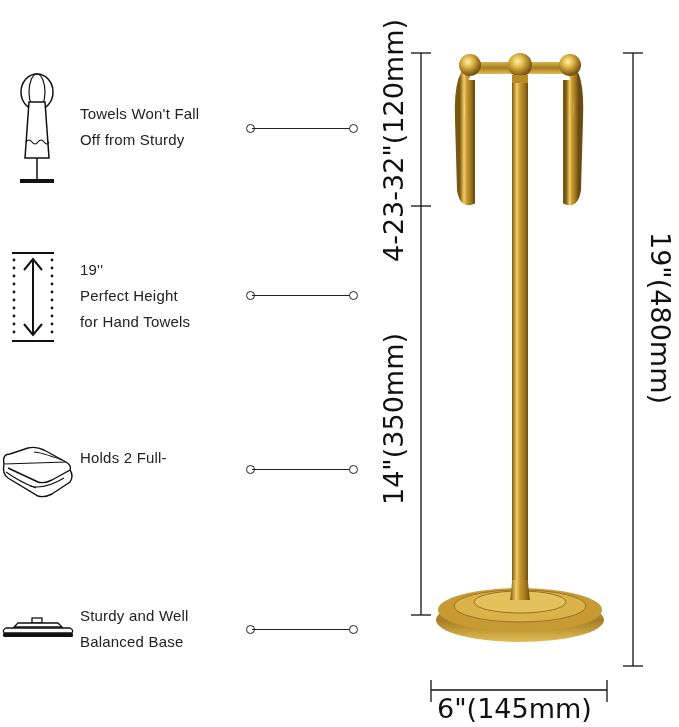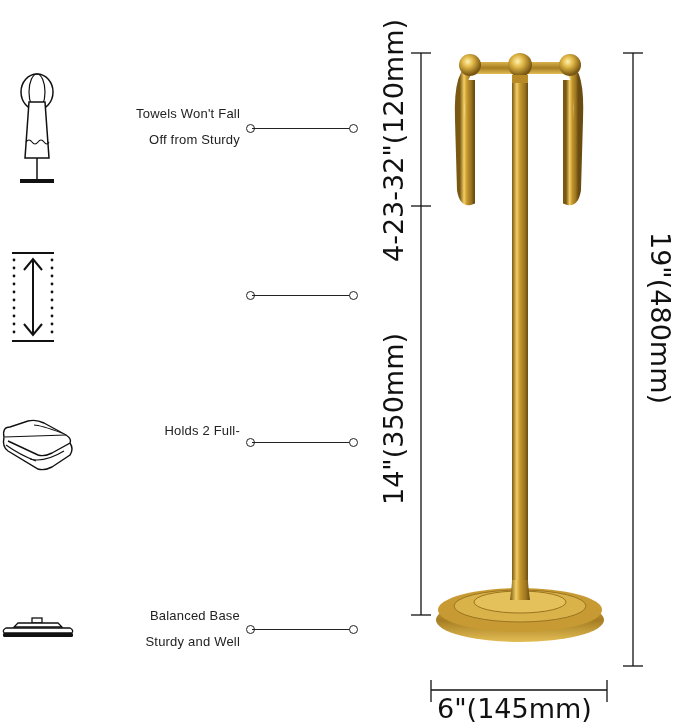--- a/index.html
+++ b/index.html
@@ -1,18 +1,18 @@
 <!DOCTYPE html>
 <html><head>
 <meta charset="utf-8">
 <style>
   html, body { margin:0; padding:0; background:#fff; }
   body { width:679px; height:727px; position:relative; overflow:hidden; font-family:"Liberation Sans", sans-serif; color:#222; }
   .abs { position:absolute; }
-  .feature-text { position:absolute; font-size:13px; line-height:26px; text-align:right; color:#222; letter-spacing:0.2px; }
+  .feature-text { position:absolute; font-size:15px; line-height:26px; text-align:left; color:#222; letter-spacing:0.2px; }
   .connector { position:absolute; height:10px; }
   .connector .line { position:absolute; top:4px; left:6px; right:6px; height:1.4px; background:#222; }
   .connector .dot { position:absolute; top:0; width:7px; height:7px; border:1.4px solid #222; border-radius:50%; background:#fff; }
   .connector .dot.l { left:0; }
   .connector .dot.r { right:0; }
   .dim-text { position:absolute; font-size:27px; color:#111; white-space:nowrap; font-family:"DejaVu Sans", sans-serif; }
   .rot-ccw { transform-origin:0 0; transform:rotate(-90deg); }
   .rot-cw { transform-origin:0 0; transform:rotate(90deg); }
 </style>
 </head>
@@ -61,28 +61,33 @@
         <circle cx="42" cy="49" r="1.4"></circle>
         <circle cx="42" cy="57" r="1.4"></circle>
         <circle cx="42" cy="65" r="1.4"></circle>
         <circle cx="42" cy="73" r="1.4"></circle>
         <circle cx="42" cy="81" r="1.4"></circle>
     </g>
     <line x1="23" y1="8" x2="23" y2="84" stroke="#111" stroke-width="2"></line>
     <polyline points="14,19 23,8 32,19" fill="none" stroke="#111" stroke-width="2"></polyline>
     <polyline points="14,73 23,84 32,73" fill="none" stroke="#111" stroke-width="2"></polyline>
   </svg>
+  <div class="feature-text" style="left:80px;top:12px;width:160px;">
+    <div>19''</div>
+    <div>Perfect Height</div>
+    <div>for Hand Towels</div>
+  </div>
   <div class="connector" style="left:246px;top:46px;width:112px;">
     <div class="dot l"></div>
       <div class="line"></div>
       <div class="dot r"></div>
   </div>
 </div>
 
-<div class="abs" style="left:0;top:405px;width:370px;height:75px;">
+<div class="abs" style="left:0;top:432px;width:370px;height:75px;">
   <svg class="abs" style="left:0;top:10px;" width="76" height="58" viewBox="0 0 76 58">
     <path d="M4 22 Q2 32 8 36 L38 54 Q44 56 52 52 L70 40 Q74 34 70 28" fill="#fff" stroke="#111" stroke-width="1.4"></path>
     <path d="M4 22 Q2 12 10 12 L28 6 Q36 4 44 8 L66 20 Q72 24 70 28 L52 38 Q44 42 38 40 L8 26" fill="#fff" stroke="#111" stroke-width="1.4"></path>
     <line x1="4" y1="22" x2="66" y2="20" stroke="#111" stroke-width="1.2"></line>
     <path d="M34 10 Q40 10 62 18" fill="none" stroke="#111" stroke-width="1.1"></path>
     <path d="M30 44 Q44 48 64 36" fill="none" stroke="#111" stroke-width="1.1"></path>
     <path d="M6 30 Q20 40 36 46" fill="none" stroke="#111" stroke-width="1.1"></path>
   </svg>
   <div class="feature-text" style="left:80px;top:13px;width:160px;">
     <div>Holds 2 Full-</div>
@@ -95,22 +100,22 @@
 </div>
 
 <div class="abs" style="left:0;top:600px;width:370px;height:60px;">
   <svg class="abs" style="left:0;top:16px;" width="76" height="24" viewBox="0 0 76 24">
     <rect x="32" y="2" width="10" height="5" fill="#fff" stroke="#111" stroke-width="1.3"></rect>
     <path d="M18 7 L58 7 L62 11 L14 11 Z" fill="#fff" stroke="#111" stroke-width="1.3"></path>
     <path d="M6 12 L70 12 Q74 14 72 17 L4 17 Q2 14 6 12 Z" fill="#fff" stroke="#111" stroke-width="1.3"></path>
     <rect x="3" y="17" width="70" height="4" rx="1.5" fill="#111"></rect>
   </svg>
   <div class="feature-text" style="left:80px;top:3px;width:160px;">
+    <div>Sturdy and Well</div>
     <div>Balanced Base</div>
-    <div>Sturdy and Well</div>
   </div>
   <div class="connector" style="left:246px;top:25px;width:112px;">
     <div class="dot l"></div>
       <div class="line"></div>
       <div class="dot r"></div>
   </div>
 </div>
 
 <svg class="abs" style="left:430px;top:40px;" width="180" height="615" viewBox="0 0 180 615">
   <defs>

